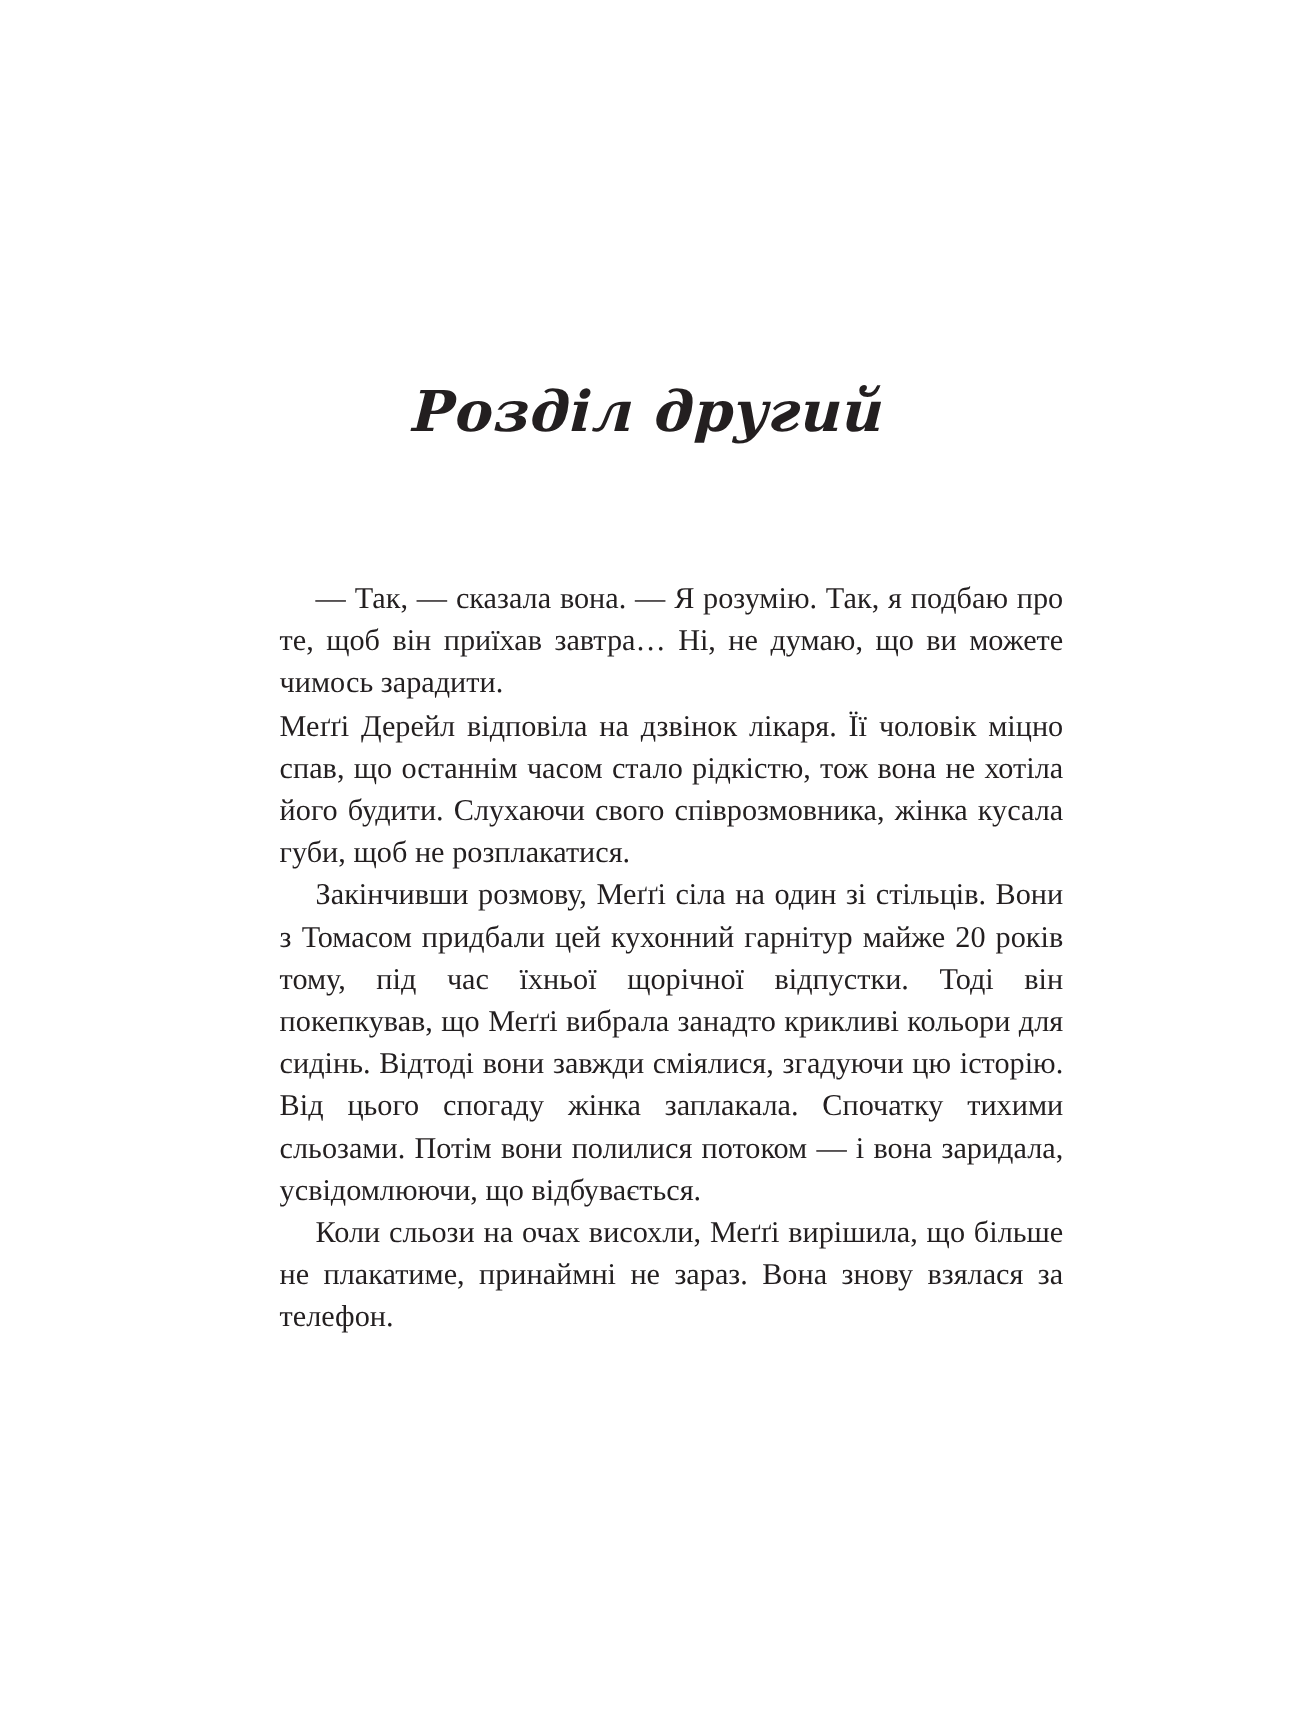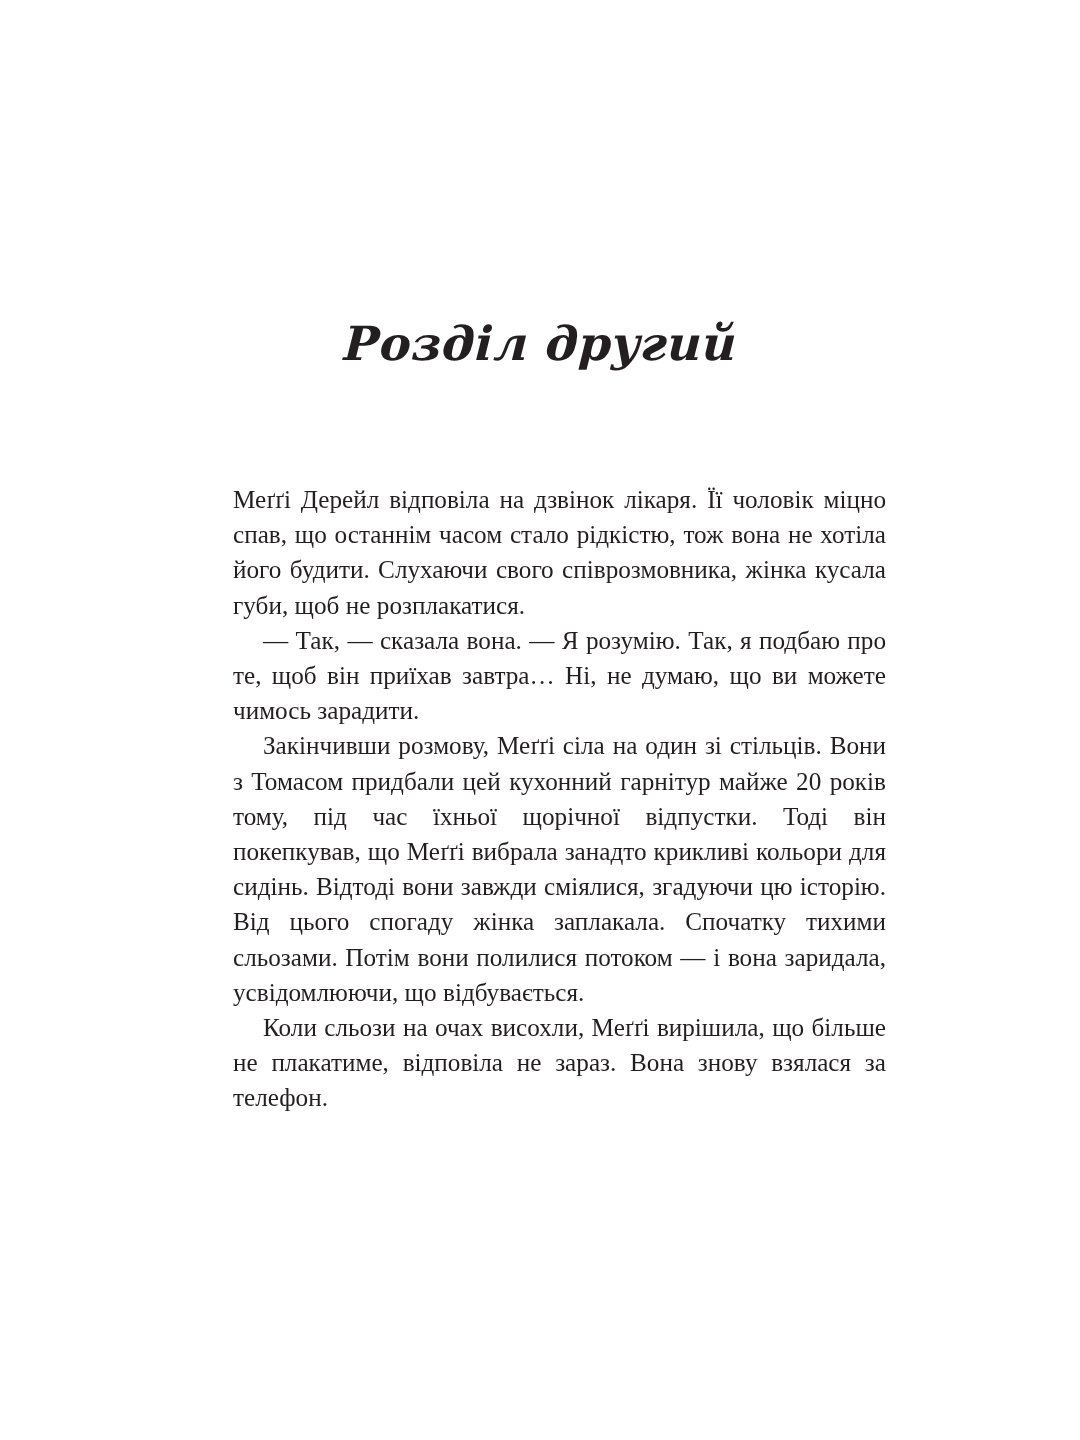--- a/index.html
+++ b/index.html
@@ -79,19 +79,19 @@
 </head>
 <body>
 
 <div class="page">
 
   <div class="chapter-title-wrap">
     <h1 class="chapter-title">Розділ другий</h1>
   </div>
 
   <div class="text-block">
+    <p class="para">— Так, — сказала вона. — Я розумію. Так, я подбаю про те, щоб він приїхав завтра… Ні, не думаю, що ви можете чимось зарадити.</p>
     <p class="para first">Меґґі Дерейл відповіла на дзвінок лікаря. Її чоловік міцно спав, що останнім часом стало рідкістю, тож вона не хотіла його будити. Слухаючи свого співрозмовника, жінка кусала губи, щоб не розплакатися.</p>
-    <p class="para">— Так, — сказала вона. — Я розумію. Так, я подбаю про те, щоб він приїхав завтра… Ні, не думаю, що ви можете чимось зарадити.</p>
     <p class="para">Закінчивши розмову, Меґґі сіла на один зі стільців. Вони з Томасом придбали цей кухонний гарнітур майже 20 років тому, під час їхньої щорічної відпустки. Тоді він покепкував, що Меґґі вибрала занадто крикливі кольори для сидінь. Відтоді вони завжди сміялися, згадуючи цю історію. Від цього спогаду жінка заплакала. Спочатку тихими сльозами. Потім вони полилися потоком — і вона заридала, усвідомлюючи, що відбувається.</p>
-    <p class="para">Коли сльози на очах висохли, Меґґі вирішила, що більше не плакатиме, відповіла не зараз. Вона знову взялася за телефон.</p>
+    <p class="para">Коли сльози на очах висохли, Меґґі вирішила, що більше не плакатиме, принаймні не зараз. Вона знову взялася за телефон.</p>
   </div>
 
 </div>
 
 </body></html>

